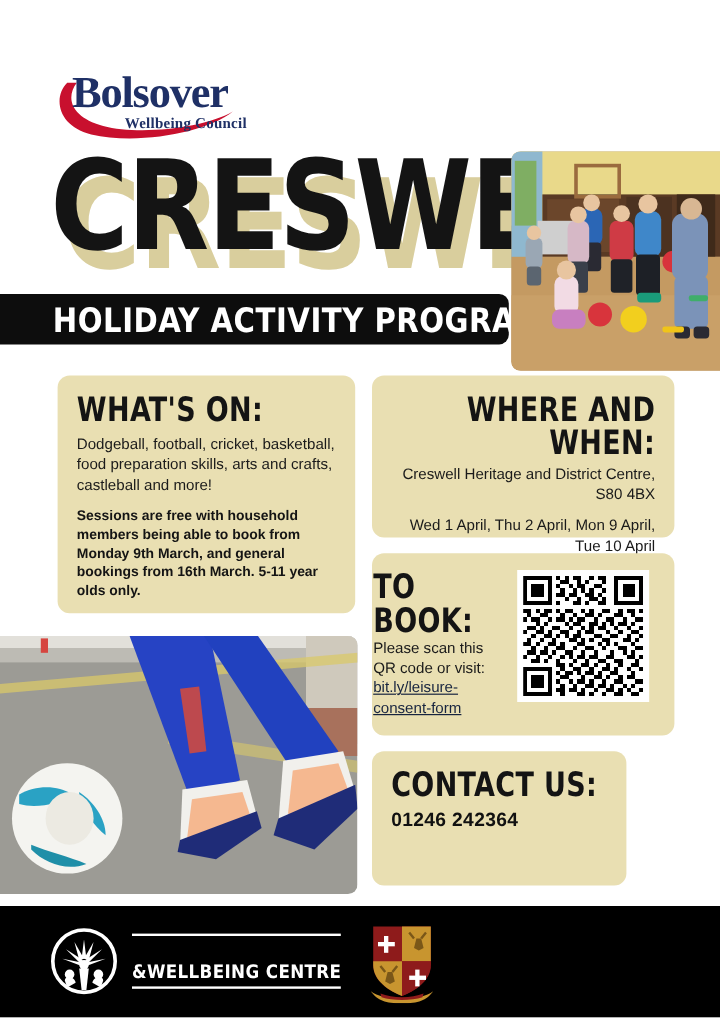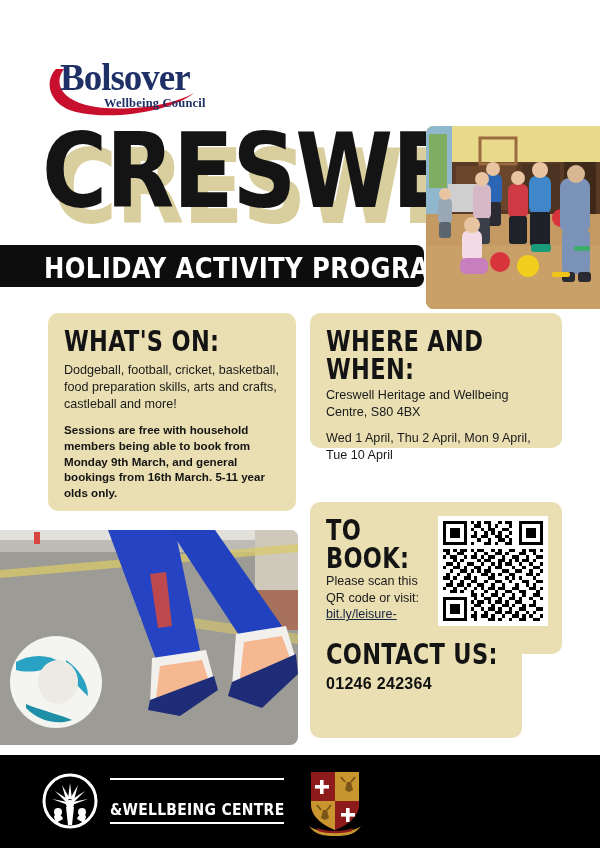--- a/index.html
+++ b/index.html
@@ -156,27 +156,26 @@
     color: #141414;
     margin: 0;
   }
 
   #box-whats-on {
     left: 48px; top: 313px;
     width: 248px; height: 198px;
   }
   #box-where-when {
     left: 310px; top: 313px;
-    width: 252px; height: 135px;
+    width: 252px; height: 135px; text-align: right;
   }
   #box-to-book {
     left: 310px; top: 461px;
     width: 252px; height: 152px;
-    padding: 14px 14px 12px 16px;
-    margin-top: 41px;
+    padding: 14px 14px 12px 1px;
   }
   #box-contact {
     left: 310px; top: 626px;
     width: 212px; height: 112px;
   }
 
   .book-inner {
     display: flex;
     flex-direction: row;
     gap: 10px;
@@ -349,21 +348,21 @@
 </div>
 
 <div class="info-box" id="box-whats-on">
   <div class="box-heading">WHAT'S ON:</div>
   <p class="box-body">Dodgeball, football, cricket, basketball, food preparation skills, arts and crafts, castleball and more!</p>
   <p class="box-body-bold">Sessions are free with household members being able to book from Monday 9th March, and general bookings from 16th March. 5-11 year olds only.</p>
 </div>
 
 <div class="info-box" id="box-where-when">
   <div class="box-heading">WHERE AND WHEN:</div>
-  <p class="box-body">Creswell Heritage and Wellbeing Centre, S80 4BX</p>
+  <p class="box-body">Creswell Heritage and District Centre, S80 4BX</p>
   <p class="box-body">Wed 1 April, Thu 2 April, Mon 9 April, Tue 10 April</p>
 </div>
 
 <div class="info-box" id="box-to-book">
   <div class="book-inner">
     <div class="book-left">
       <div class="box-heading">TO BOOK:</div>
       <div class="scan-text">Please scan this QR code or visit:</div>
       <a class="scan-link" href="#">bit.ly/leisure-consent-form</a>
     </div>

